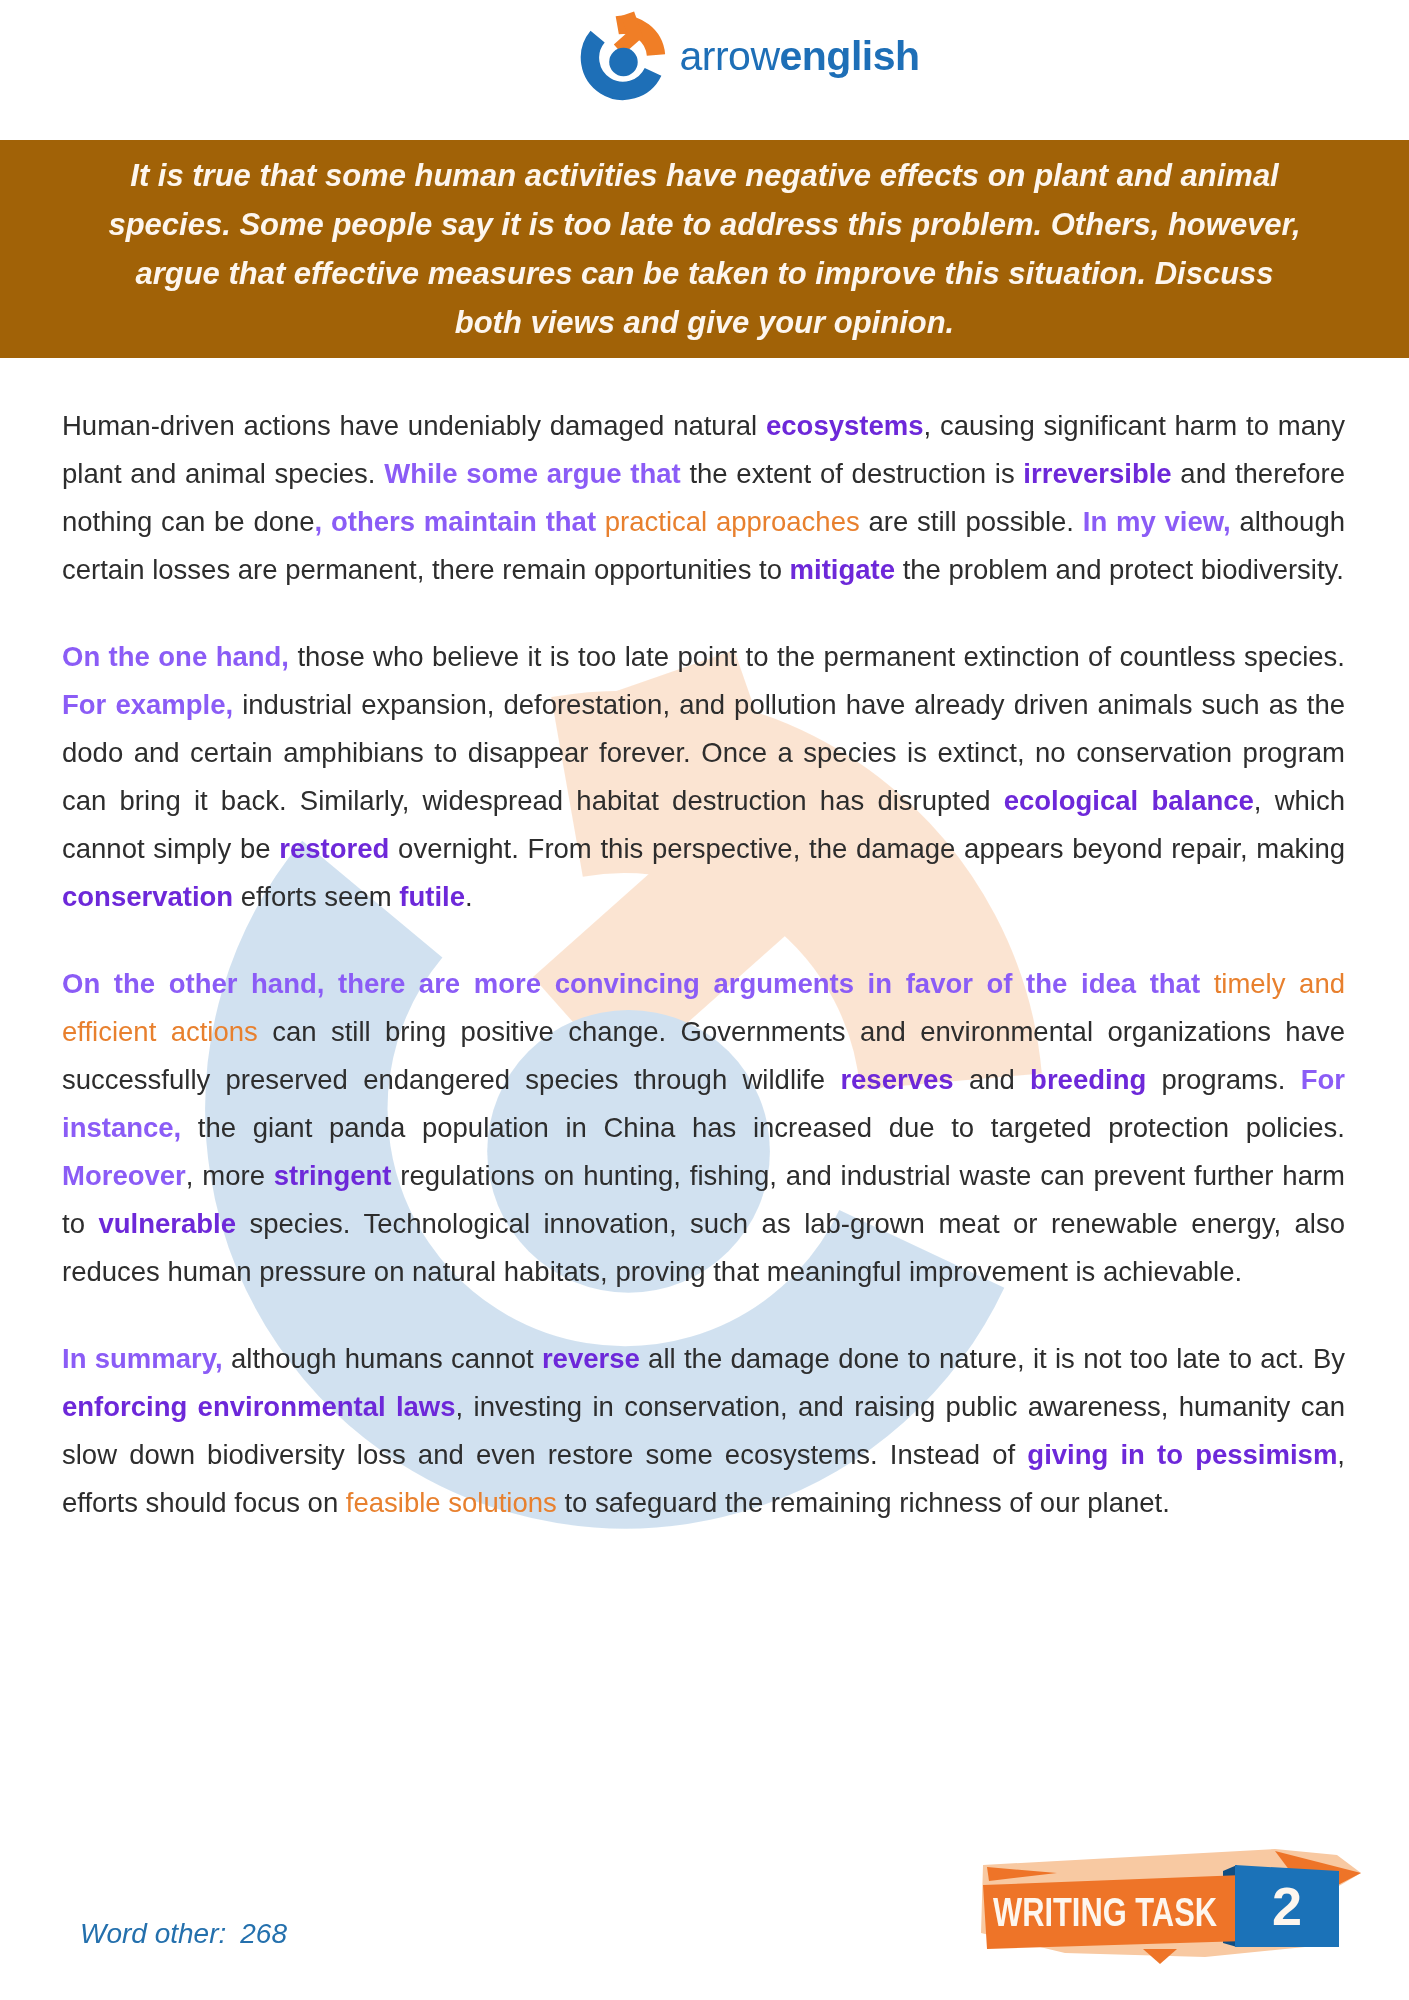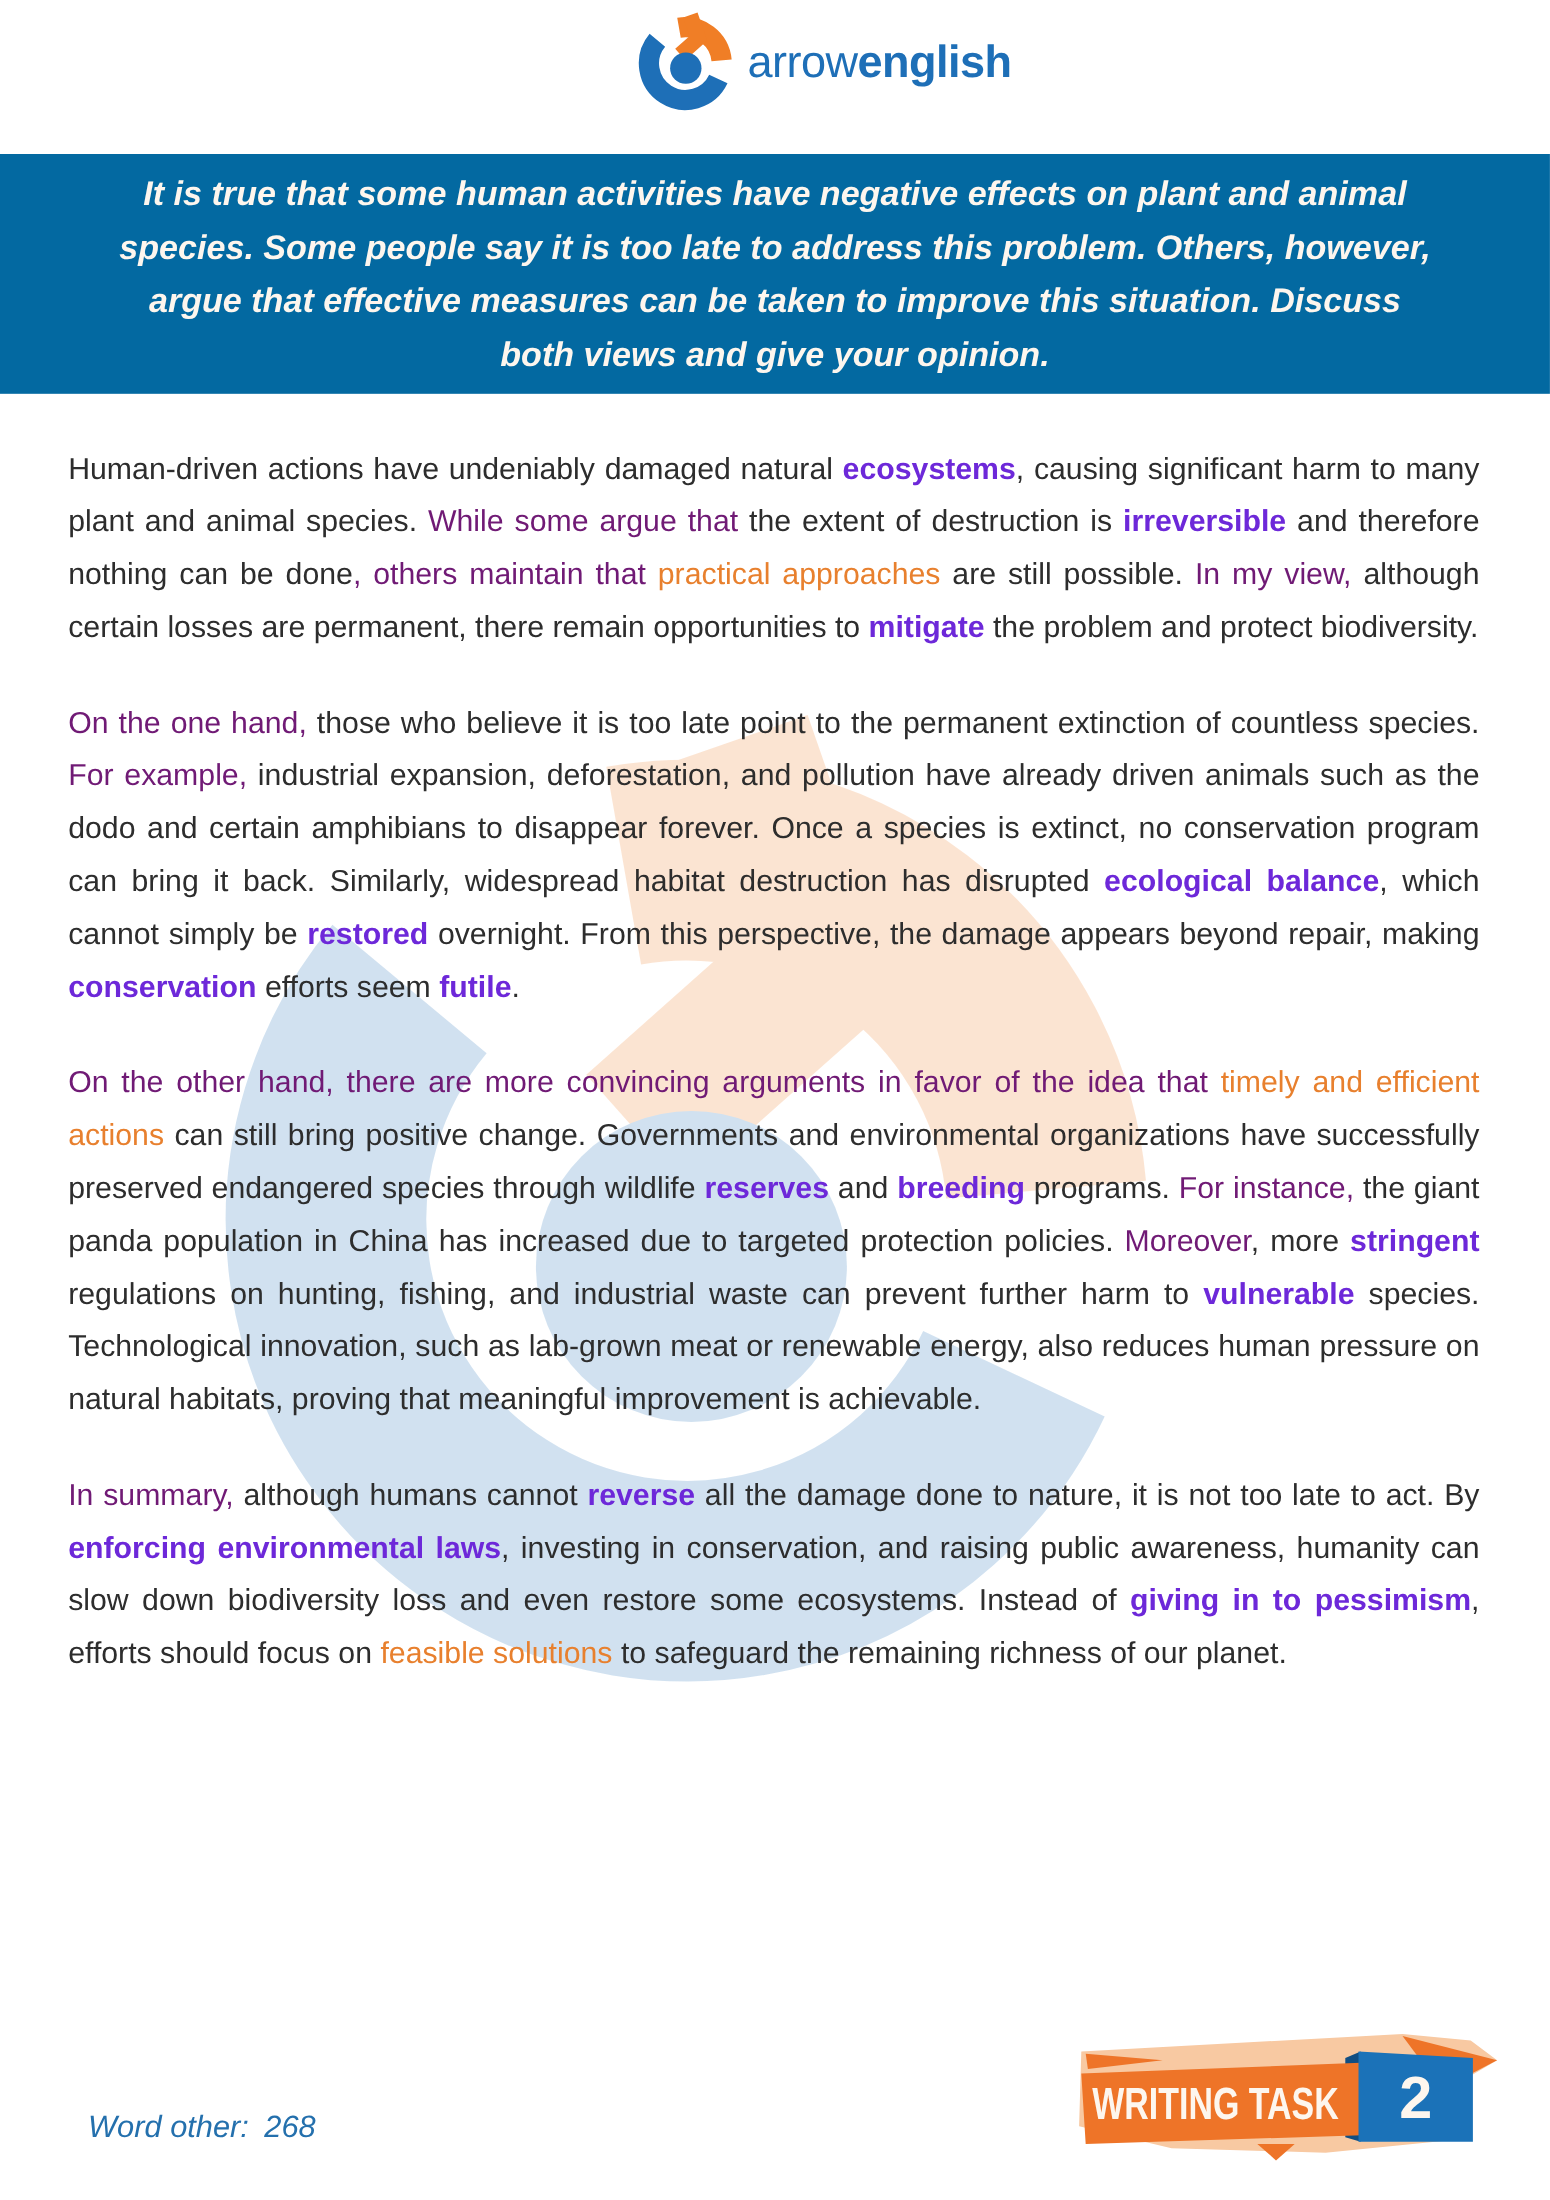--- a/index.html
+++ b/index.html
@@ -12,40 +12,40 @@
     position:absolute;top:10px;left:0;width:100%;
     display:flex;justify-content:center;align-items:center;gap:10px;z-index:3;padding-left:44px;
   }
   .logo-icon{width:92px;height:92px;display:block;}
   .brand{font-size:41px;color:#1e6fb7;letter-spacing:-0.5px;line-height:1;}
   .brand .reg{font-weight:400;}
   .brand .bold{font-weight:700;}
   
   .banner{
     position:absolute;top:140px;left:0;width:1409px;height:218px;
-    background:#0369a1;display:flex;align-items:center;justify-content:center;z-index:3;
+    background:#a16207;display:flex;align-items:center;justify-content:center;z-index:3;
   }
   .banner-text{
     max-width:1200px;margin:0 auto;text-align:center;
     color:#fdf6ee;font-style:italic;font-weight:700;
     font-size:31px;line-height:49px;
   }
   
   .watermark{
     position:absolute;left:168px;top:636px;width:912px;height:912px;
     opacity:0.2;z-index:1;pointer-events:none;
   }
   
   .essay{
     position:absolute;top:402px;left:62px;right:64px;z-index:2;
     color:#2d2d2d;font-size:27.5px;line-height:48px;text-align:justify;
   }
   .essay p{margin:0 0 39px 0;}
   .seg-pink{color:#6d28d9;font-weight:700;}
-  .seg-blue{color:#701a75;font-weight:400;margin-top:44px;}
+  .seg-blue{color:#8b5cf6;font-weight:700;margin-top:44px;}
   .seg-orange{color:#e8802e;font-weight:400;}
   
   .wordcount{
     position:absolute;left:80px;top:1918px;z-index:3;
     color:#2470ad;font-style:italic;font-size:28px;font-weight:500;
   }
   .wordcount .val{margin-left:14px;}
   .badge{position:absolute;left:975px;top:1845px;width:390px;height:130px;z-index:3;}
 </style>
 </head>

